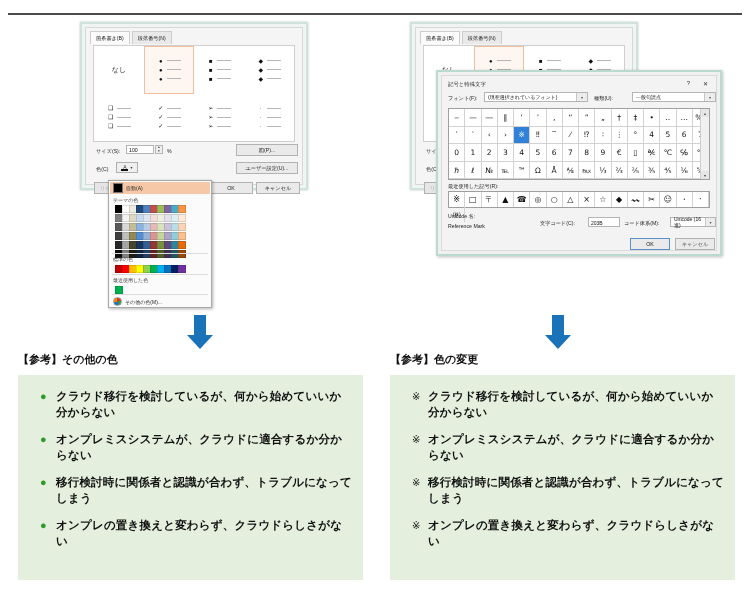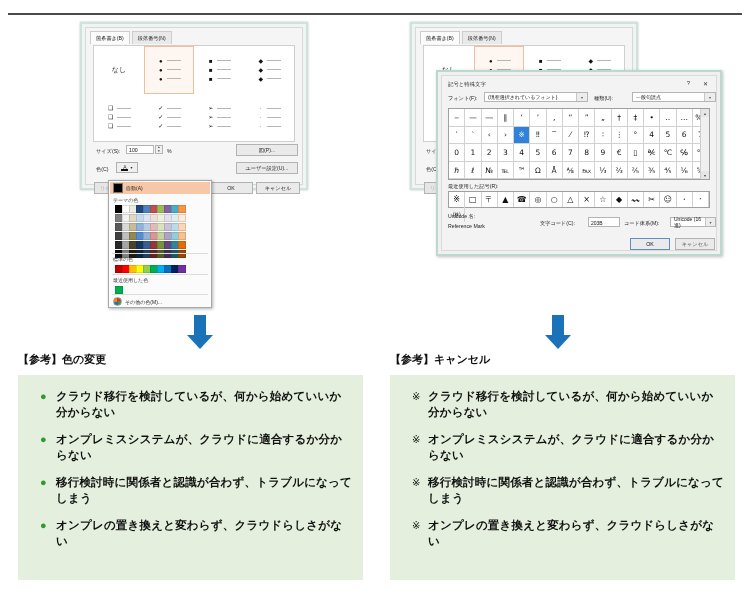--- a/index.html
+++ b/index.html
@@ -616,21 +616,21 @@
 
 <div class="arrow" style="left:187px;top:315px;">
   <div class="shaft"></div>
   <div class="head"></div>
 </div>
 <div class="arrow" style="left:545px;top:315px;">
   <div class="shaft"></div>
   <div class="head"></div>
 </div>
 
-<div class="ref-head" style="left:18px;top:352px">【参考】色の変更</div>
+<div class="ref-head" style="left:18px;top:352px">【参考】その他の色</div>
 <div class="ref-panel" style="left:18px;top:375px;width:345px;height:205px">
   <div class="ref-list" id="ref-list-left">
       <div class="ref-item">
         <span class="ref-mark" style="color: rgb(47, 155, 47);">●</span>
         <span class="ref-text">クラウド移行を検討しているが、何から始めていいか分からない</span>
       </div>
       <div class="ref-item">
         <span class="ref-mark" style="color: rgb(47, 155, 47);">●</span>
         <span class="ref-text">オンプレミスシステムが、クラウドに適合するか分からない</span>
       </div>
@@ -638,21 +638,21 @@
         <span class="ref-mark" style="color: rgb(47, 155, 47);">●</span>
         <span class="ref-text">移行検討時に関係者と認識が合わず、トラブルになってしまう</span>
       </div>
       <div class="ref-item">
         <span class="ref-mark" style="color: rgb(47, 155, 47);">●</span>
         <span class="ref-text">オンプレの置き換えと変わらず、クラウドらしさがない</span>
       </div>
     </div>
 </div>
 
-<div class="ref-head" style="left:390px;top:352px">【参考】キャンセル</div>
+<div class="ref-head" style="left:390px;top:352px">【参考】色の変更</div>
 <div class="ref-panel" style="left:390px;top:375px;width:345px;height:205px">
   <div class="ref-list" id="ref-list-right">
       <div class="ref-item">
         <span class="ref-mark sym" style="color: rgb(17, 17, 17);">※</span>
         <span class="ref-text">クラウド移行を検討しているが、何から始めていいか分からない</span>
       </div>
       <div class="ref-item">
         <span class="ref-mark sym" style="color: rgb(17, 17, 17);">※</span>
         <span class="ref-text">オンプレミスシステムが、クラウドに適合するか分からない</span>
       </div>

